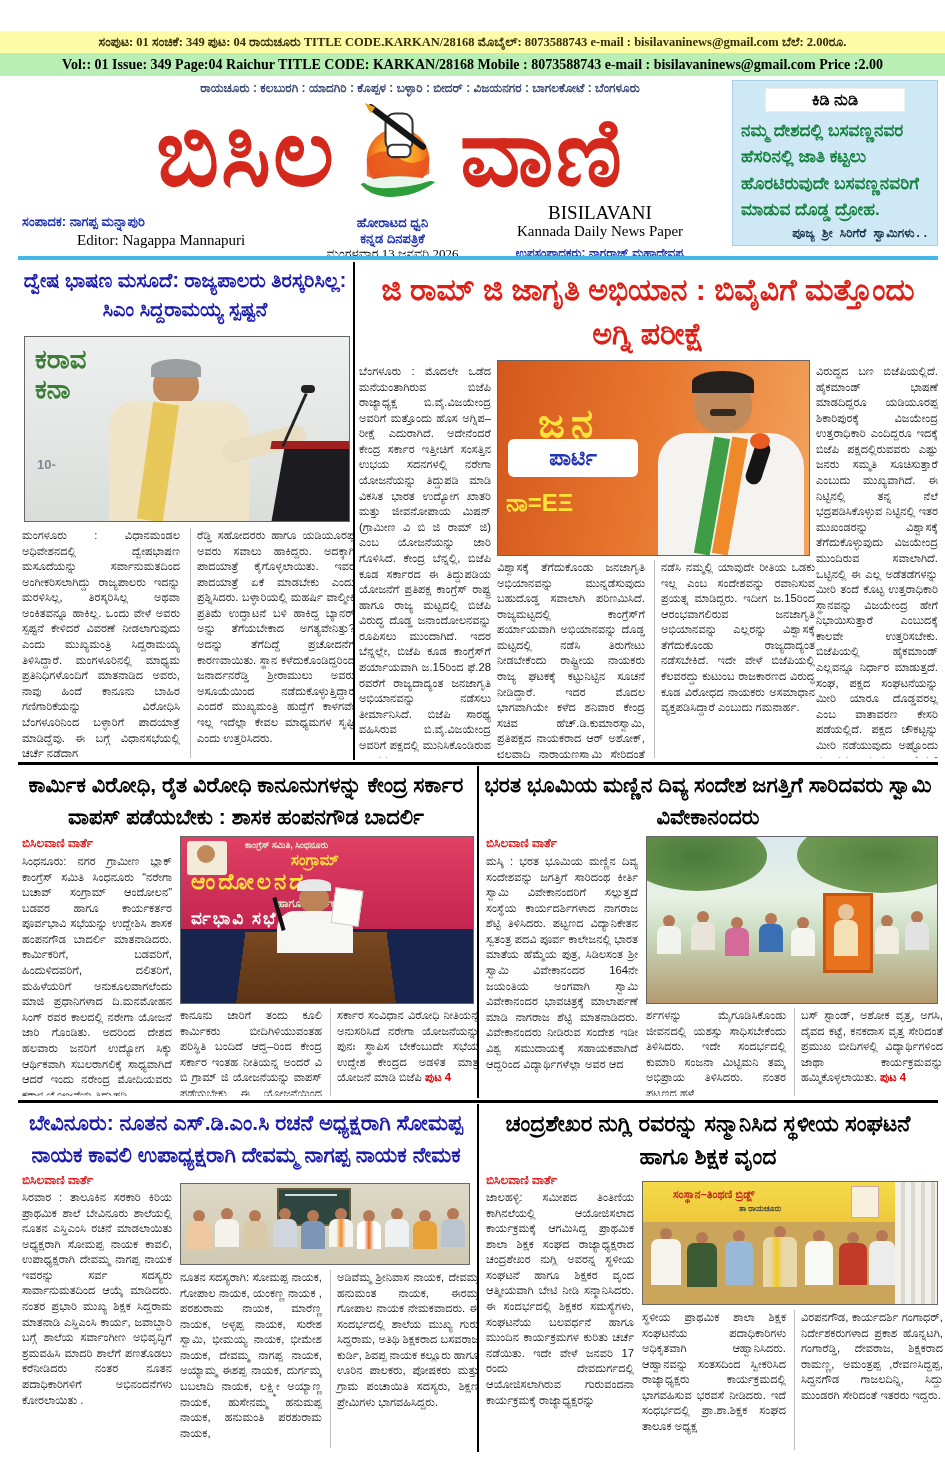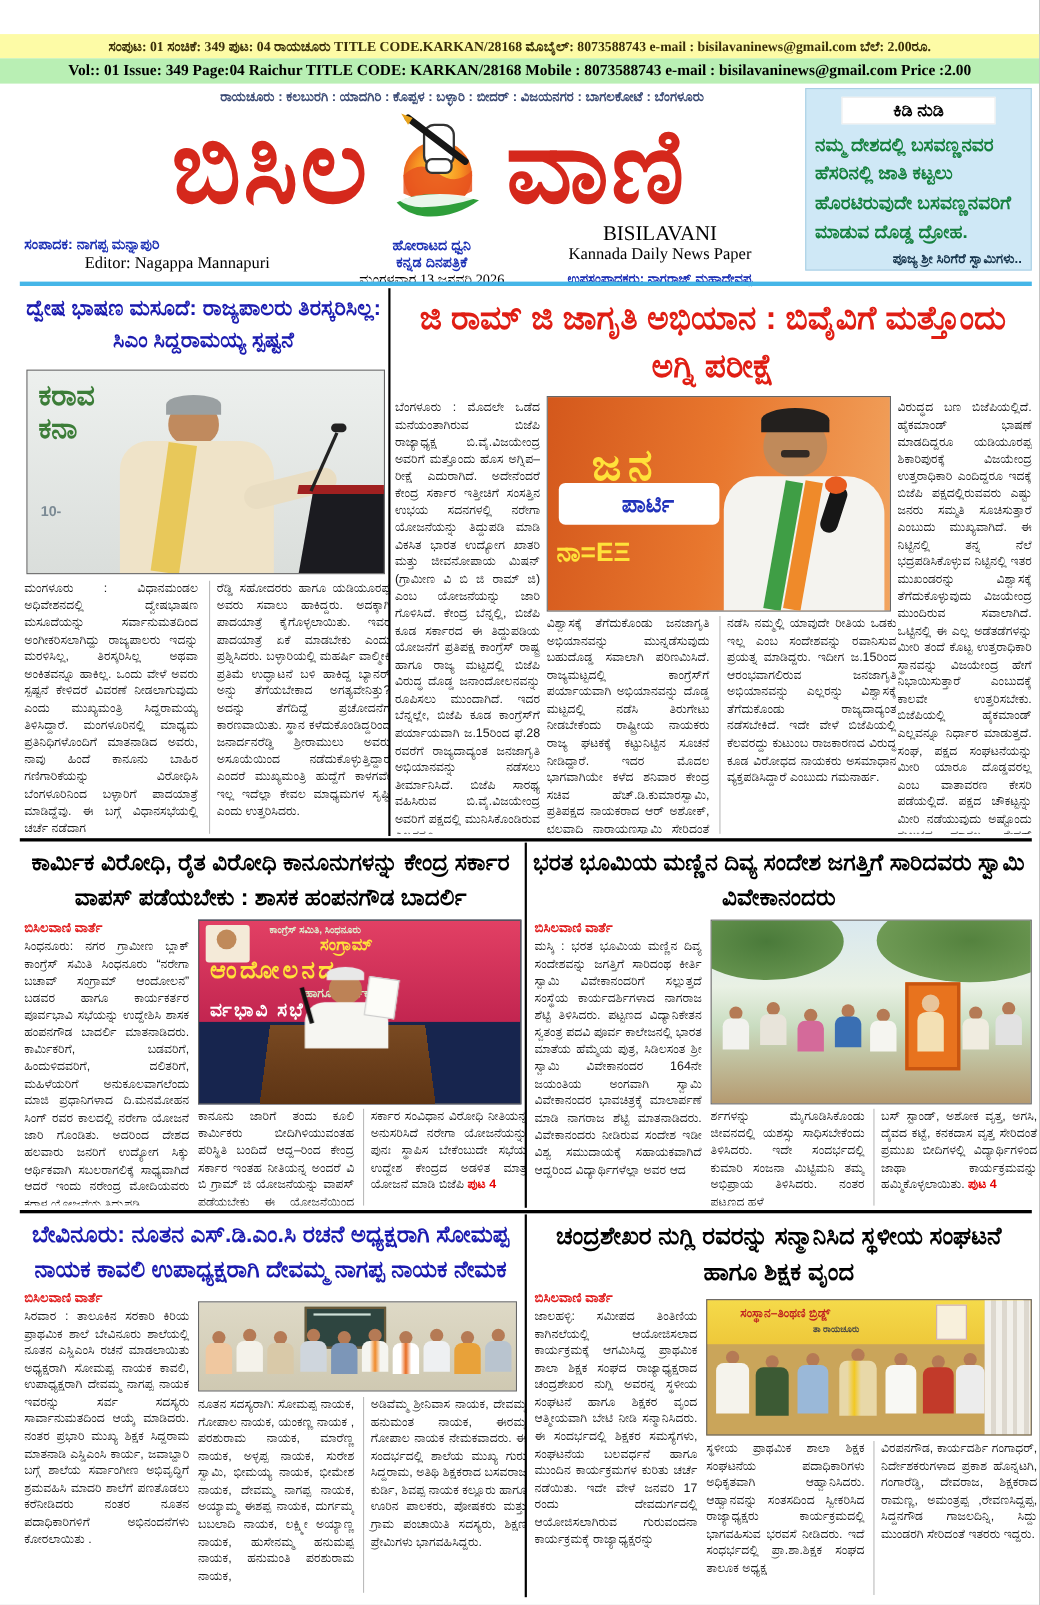--- a/index.html
+++ b/index.html
@@ -13,21 +13,21 @@
   .districts{top:81px;left:110px;width:620px;text-align:center;color:#3a4a74;font-weight:bold;font-size:12px;}
   .mast-title{color:#d5281c;font-weight:bold;font-family:"Liberation Serif",serif;
               font-size:94px;line-height:1;letter-spacing:2px;}
   .blue-sm{color:#1b2fb4;font-weight:bold;font-size:13px;text-align:center;}
   .blk-serif{color:#000;font-weight:normal;font-family:"Liberation Serif",serif;}
   .kidi{top:80px;left:732px;width:206px;height:166px;background:#cfe8f6;border:1px solid #a8cfe4;
         box-sizing:border-box;padding:5px 8px;}
   .kidi-title{background:#fff;margin:2px 24px 6px 24px;text-align:center;font-weight:bold;
               font-size:16px;color:#000;border:1px solid #eee;padding:2px 0;}
   .kidi-body{font-size:17px;font-weight:bold;color:#15803d;line-height:1.55;}
-  .kidi-by{font-size:12px;font-weight:bold;color:#14324a;text-align:right;margin-top:4px;}
+  .kidi-by{font-size:12px;font-weight:bold;color:#14324a;text-align:right;margin-top:4px;font-family:Liberation Mono, monospace;}
   .rule-cyan{top:256px;left:18px;width:920px;height:4px;background:#45b6e8;}
   .rule-blk{left:18px;width:920px;height:2.5px;background:#000;}
   .vdiv{width:1.5px;background:#000;}
   .headline{font-weight:bold;text-align:center;line-height:1.5;}
   .hl-blue{color:#1b1bb0;}
   .hl-red{color:#e01e14;}
   .hl-blk{color:#000;}
   .byline{color:#e01b1b;font-weight:bold;font-size:12px;}
   .bcol{font-size:11.3px;line-height:1.38;text-align:justify;color:#141414;overflow:hidden;}
   .pgref{color:#e50000;font-weight:bold;}
@@ -116,21 +116,21 @@
   <div class="abs bcol" style="top:528px;left:190px;width:158px;height:230px;border-left:1px solid #bbb;padding-left:6px;">ರೆಡ್ಡಿ ಸಹೋದರರು ಹಾಗೂ ಯಡಿಯೂರಪ್ಪ ಅವರು ಸವಾಲು ಹಾಕಿದ್ದರು. ಅದಕ್ಕಾಗಿ ಪಾದಯಾತ್ರೆ ಕೈಗೊಳ್ಳಲಾಯಿತು. ಇವರ ಪಾದಯಾತ್ರೆ ಏಕೆ ಮಾಡಬೇಕು ಎಂದು ಪ್ರಶ್ನಿಸಿದರು. ಬಳ್ಳಾರಿಯಲ್ಲಿ ಮಹರ್ಷಿ ವಾಲ್ಮೀಕಿ ಪ್ರತಿಮೆ ಉದ್ಘಾಟನೆ ಬಳಿ ಹಾಕಿದ್ದ ಬ್ಯಾನರ್ ಅನ್ನು ತೆಗೆಯಬೇಕಾದ ಅಗತ್ಯವೇನಿತ್ತು? ಅದನ್ನು ತೆಗೆದಿದ್ದೆ ಪ್ರಚೋದನೆಗೆ ಕಾರಣವಾಯಿತು. ಸ್ಥಾನ ಕಳೆದುಕೊಂಡಿದ್ದರಿಂದ ಜನಾರ್ದನರೆಡ್ಡಿ ಶ್ರೀರಾಮುಲು ಅವರು ಅಸೂಯೆಯಿಂದ ನಡೆದುಕೊಳ್ಳುತ್ತಿದ್ದಾರೆ ಎಂದರೆ ಮುಖ್ಯಮಂತ್ರಿ ಹುದ್ದೆಗೆ ಕಾಳಗವೇ ಇಲ್ಲ ಇದೆಲ್ಲಾ ಕೇವಲ ಮಾಧ್ಯಮಗಳ ಸೃಷ್ಟಿ ಎಂದು ಉತ್ತರಿಸಿದರು.</div>
 
   <div class="abs vdiv" style="left:353px;top:262px;height:498px;"></div>
 
   <div class="abs headline hl-red" style="top:268px;left:360px;width:576px;font-size:30px;line-height:1.45;">ಜಿ ರಾಮ್ ಜಿ ಜಾಗೃತಿ ಅಭಿಯಾನ : ಬಿವೈವಿಗೆ ಮತ್ತೊಂದು ಅಗ್ನಿ ಪರೀಕ್ಷೆ</div>
 
   <div class="abs bcol" style="top:364px;left:359px;width:132px;height:394px;">ಬೆಂಗಳೂರು : ಮೊದಲೇ ಒಡೆದ ಮನೆಯಂತಾಗಿರುವ ಬಿಜೆಪಿ ರಾಜ್ಯಾಧ್ಯಕ್ಷ ಬಿ.ವೈ.ವಿಜಯೇಂದ್ರ ಅವರಿಗೆ ಮತ್ತೊಂದು ಹೊಸ ಅಗ್ನಿಪ–ರೀಕ್ಷೆ ಎದುರಾಗಿದೆ. ಅದೇನೆಂದರೆ ಕೇಂದ್ರ ಸರ್ಕಾರ ಇತ್ತೀಚಿಗೆ ಸಂಸತ್ತಿನ ಉಭಯ ಸದನಗಳಲ್ಲಿ ನರೇಗಾ ಯೋಜನೆಯನ್ನು ತಿದ್ದುಪಡಿ ಮಾಡಿ ವಿಕಸಿತ ಭಾರತ ಉದ್ಯೋಗ ಖಾತರಿ ಮತ್ತು ಜೀವನೋಪಾಯ ಮಿಷನ್ (ಗ್ರಾಮೀಣ ವಿ ಬಿ ಜಿ ರಾಮ್ ಜಿ) ಎಂಬ ಯೋಜನೆಯನ್ನು ಜಾರಿ ಗೊಳಿಸಿದೆ. ಕೇಂದ್ರ ಬೆನ್ನಲ್ಲಿ, ಬಿಜೆಪಿ ಕೂಡ ಸರ್ಕಾರದ ಈ ತಿದ್ದುಪಡಿಯ ಯೋಜನೆಗೆ ಪ್ರತಿಪಕ್ಷ ಕಾಂಗ್ರೆಸ್ ರಾಷ್ಟ್ರ ಹಾಗೂ ರಾಜ್ಯ ಮಟ್ಟದಲ್ಲಿ ಬಿಜೆಪಿ ವಿರುದ್ಧ ದೊಡ್ಡ ಜನಾಂದೋಲನವನ್ನು ರೂಪಿಸಲು ಮುಂದಾಗಿದೆ. ಇದರ ಬೆನ್ನಲ್ಲೇ, ಬಿಜೆಪಿ ಕೂಡ ಕಾಂಗ್ರೆಸ್‌ಗೆ ಪರ್ಯಾಯವಾಗಿ ಜ.15ರಿಂದ ಫೆ.28 ರವರೆಗೆ ರಾಜ್ಯದಾದ್ಯಂತ ಜನಜಾಗೃತಿ ಅಭಿಯಾನವನ್ನು ನಡೆಸಲು ತೀರ್ಮಾನಿಸಿದೆ. ಬಿಜೆಪಿ ಸಾರಥ್ಯ ವಹಿಸಿರುವ ಬಿ.ವೈ.ವಿಜಯೇಂದ್ರ ಅವರಿಗೆ ಪಕ್ಷದಲ್ಲಿ ಮುನಿಸಿಕೊಂಡಿರುವ ಎಲ್ಲರನ್ನೂ</div>
 
   <div class="photo" style="top:360px;left:497px;width:311px;height:194px;background:linear-gradient(100deg,#d4581c 0%,#e8772e 48%,#f2a45f 100%);">
     <div class="abs" style="top:6px;left:40px;color:#ffe23a;font-weight:bold;font-size:40px;letter-spacing:6px;margin-top:34px;">ಜನ</div>
-    <div class="abs" style="top:78px;left:10px;width:130px;height:38px;background:#fff;border-radius:6px;display:flex;align-items:center;justify-content:center;color:#2233bb;font-weight:bold;font-size:22px;padding-left:16px;">
+    <div class="abs" style="top:78px;left:10px;width:130px;height:38px;background:#fff;border-radius:6px;display:flex;align-items:center;justify-content:center;color:#2233bb;font-weight:bold;font-size:22px;">
         <span>ಪಾರ್ಟಿ</span>
       </div>
     <div class="abs" style="top:128px;left:8px;color:#ffe23a;font-weight:bold;font-size:24px;">ನಾ=ЕΞ</div>
     <div class="abs" style="top:18px;left:196px;width:58px;height:54px;border-radius:48%;background:#c08a5a;"></div>
     <div class="abs" style="top:10px;left:194px;width:62px;height:22px;border-radius:50% 50% 0 0;background:#23201e;"></div>
     <div class="abs" style="top:48px;left:212px;width:26px;height:7px;border-radius:3px;background:#332a24;"></div>
     <div class="abs" style="top:72px;left:160px;width:146px;height:122px;border-radius:30px 34px 0 0;background:#f4f3ef;"></div>
     <div class="abs" style="top:76px;left:206px;width:16px;height:118px;background:#3f9e45;transform:rotate(10deg);"></div>
     <div class="abs" style="top:76px;left:224px;width:16px;height:118px;background:#ef8a2a;transform:rotate(10deg);"></div>
     <div class="abs" style="top:80px;left:252px;width:16px;height:44px;border-radius:8px;background:#161616;transform:rotate(18deg);"></div>

